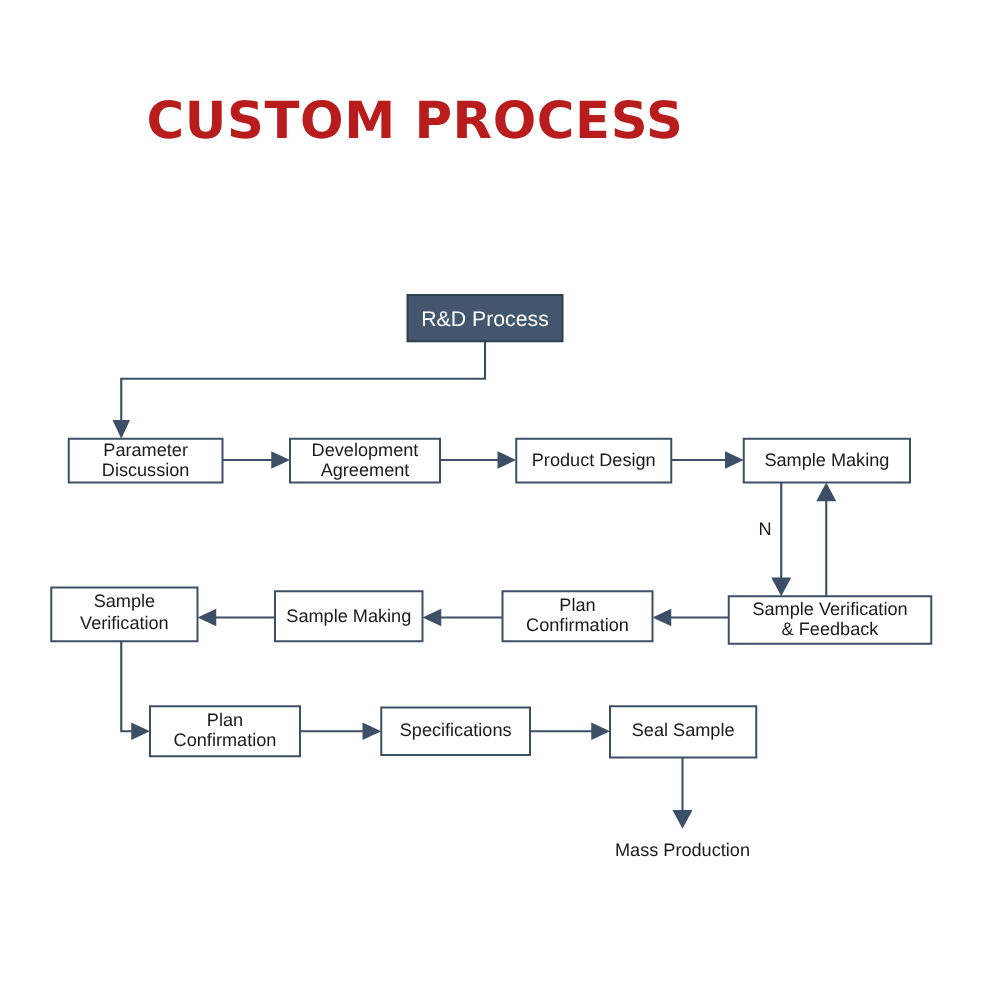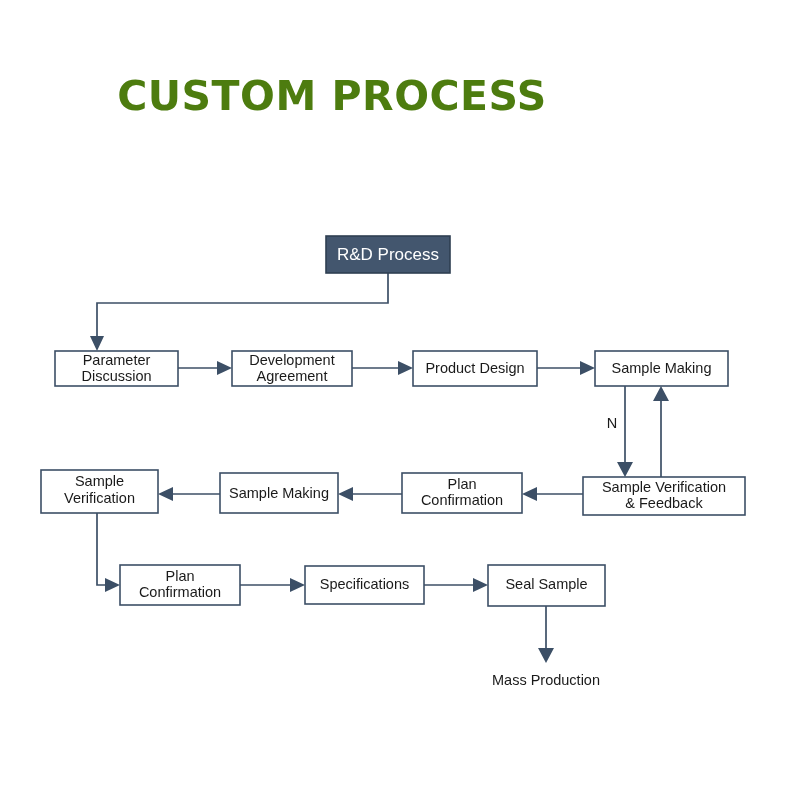--- a/index.html
+++ b/index.html
@@ -22,21 +22,21 @@
   #diagram-title {
     position: absolute;
     top: 72px;
     left: 0;
     width: 664px;
     text-align: center;
     font-family: "DejaVu Sans", sans-serif;
     font-size: 41px;
     font-weight: bold;
     letter-spacing: 0.5px;
-    color: #4d7c0f;
+    color: #b91c1c;
     white-space: nowrap;
   }
   svg#flow {
     position: absolute;
     top: 0;
     left: 0;
   }
   .node-rect {
     fill: #ffffff;
     stroke: #3c4f66;

